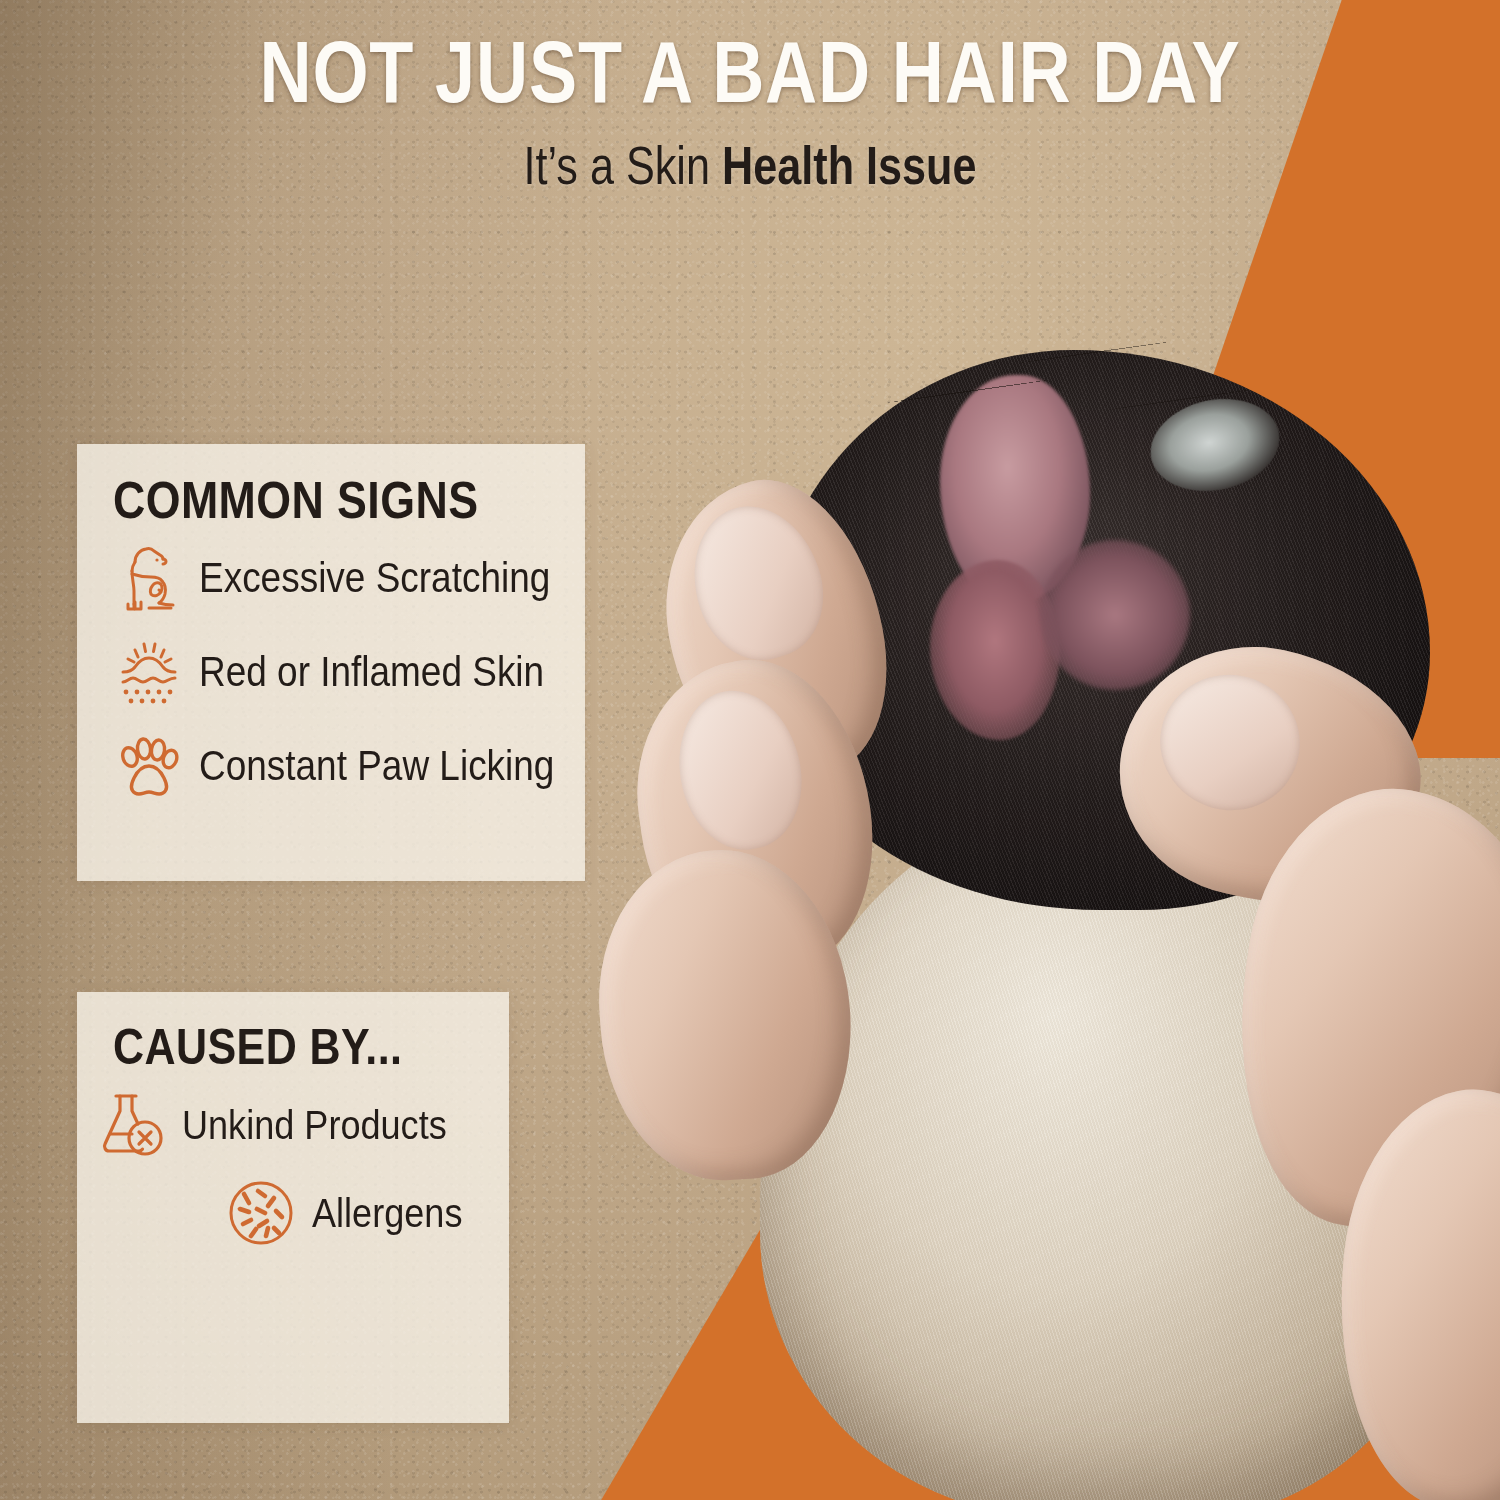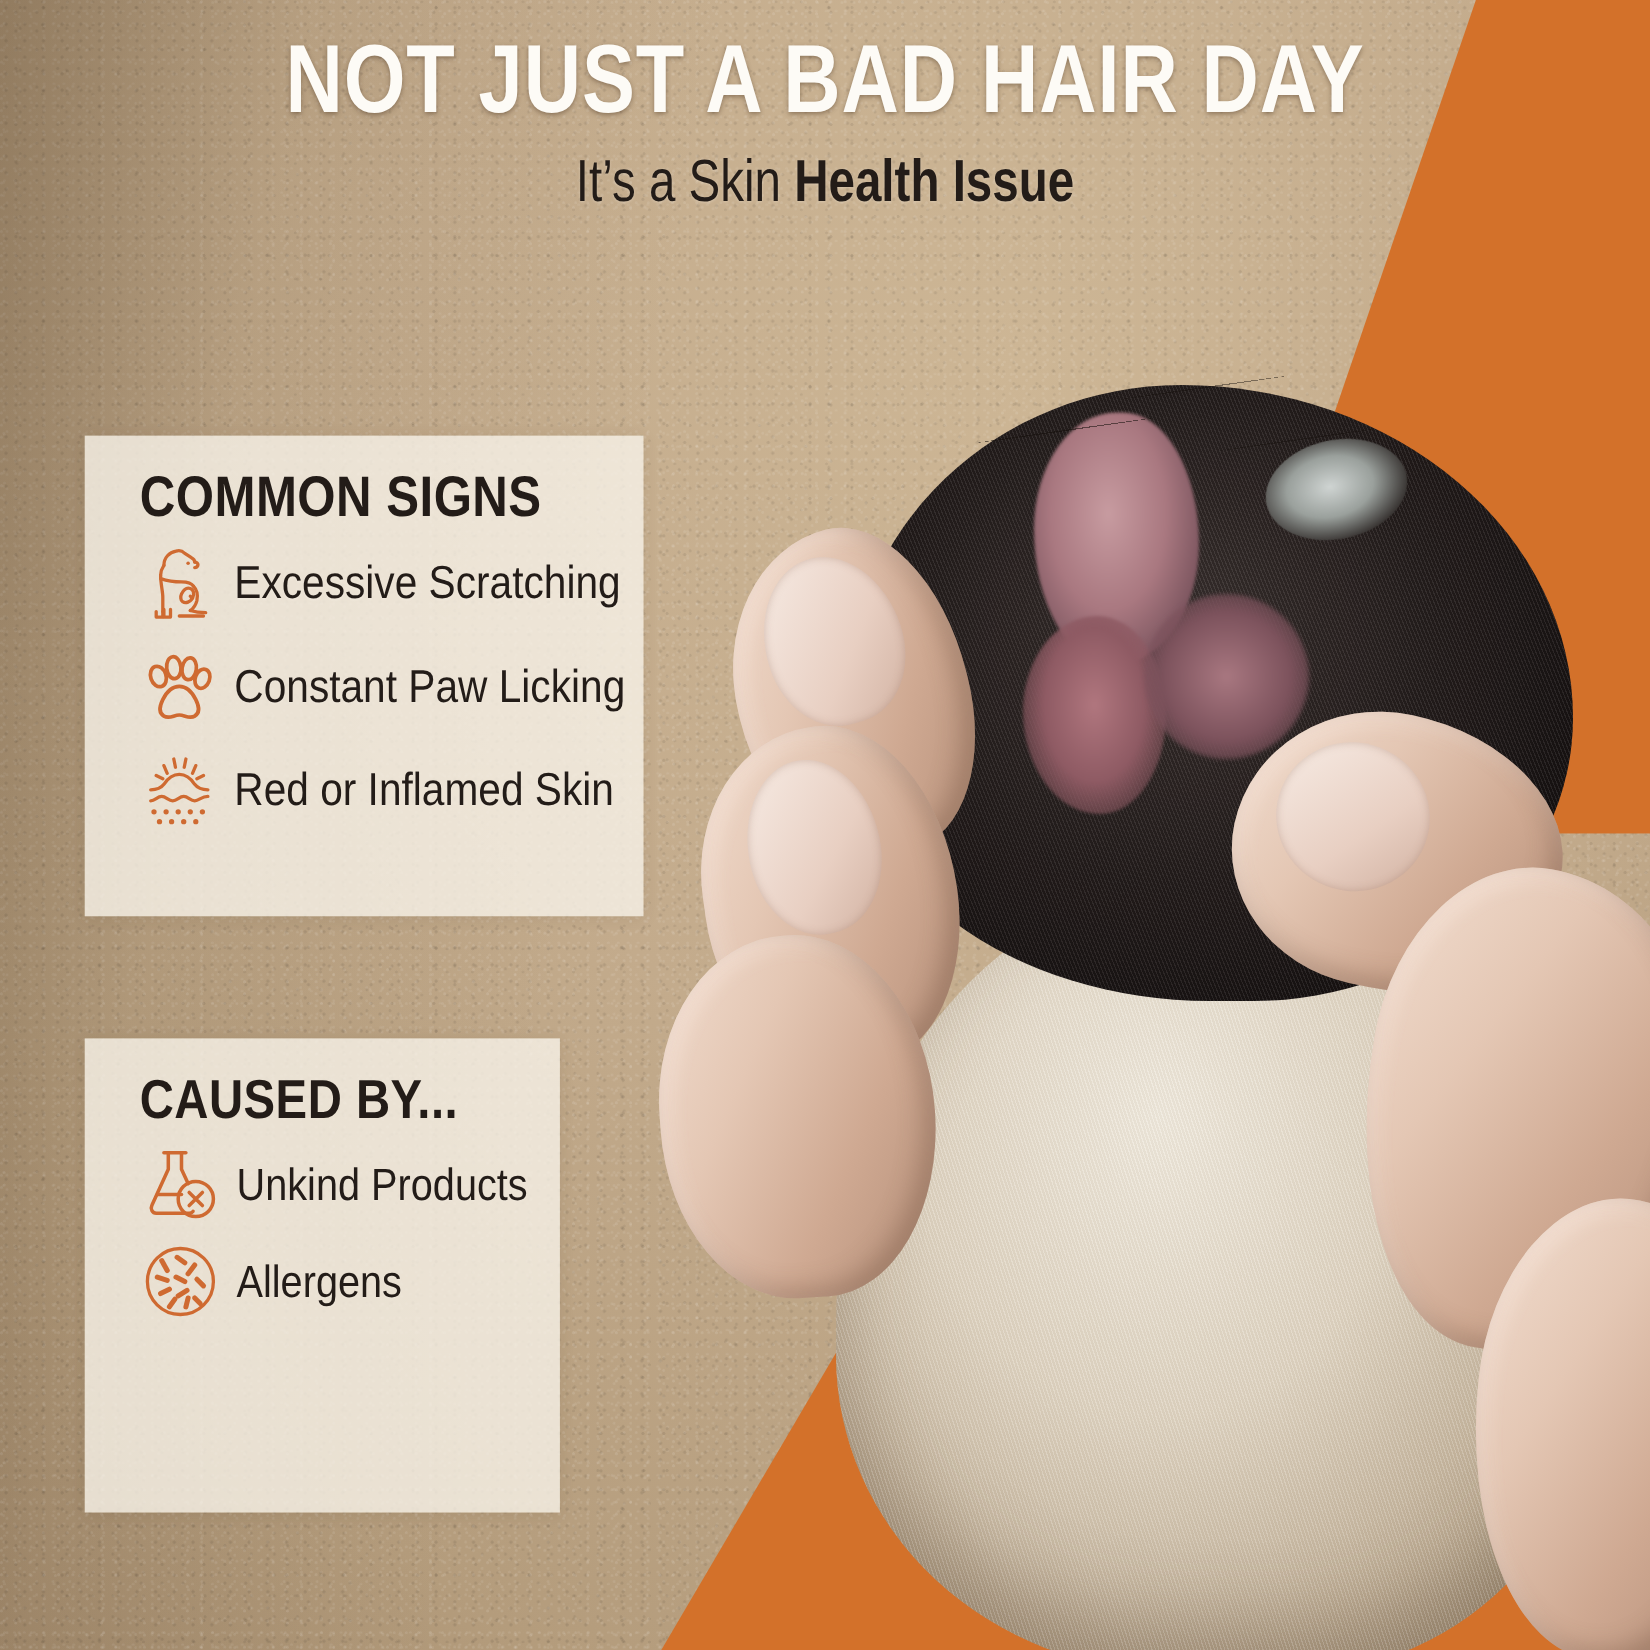--- a/index.html
+++ b/index.html
@@ -141,38 +141,39 @@
     color:#231c18; transform:scaleX(.80); transform-origin:center;
     text-shadow:0 1px 3px rgba(255,250,240,.30);
   }
   .subtitle .lt { font-weight:400; }
   .subtitle .bd { font-weight:700; }
 
   
   .card {
     position:absolute; z-index:5;
     background:rgba(247,242,232,.80);
-    padding:30px 26px 26px 50px;
+    padding:30px 26px 26px 36px;
     box-shadow:0 2px 14px rgba(70,48,28,.12);
+    margin-top:48px;
   }
   #card-signs  { left:77px; top:396px;  width:508px; height:437px; }
   #card-causes { left:77px; top:944px;  width:432px; height:431px; }
 
   .card-title {
     font-family:"Liberation Sans Narrow","Liberation Sans", sans-serif;
     font-weight:700; font-size:52px; letter-spacing:.5px;
     color:#231c18; text-transform:uppercase; line-height:1;
     transform:scaleX(.86); transform-origin:left center;
     margin-bottom:6px;
   }
   #card-causes .card-title { font-size:50px; }
 
   .rows { display:flex; flex-direction:column; }
   #card-signs  .rows { margin-top:14px; gap:18px; }
-  #card-causes .rows { margin-top:16px; gap:14px; }
+  #card-causes .rows { margin-top:16px; gap:14px;align-items:flex-end; }
 
   .row { display:flex; align-items:center; gap:14px; }
   .row-ico { flex:0 0 auto; width:72px; height:76px; display:flex; align-items:center; justify-content:center; }
   #card-causes .row-ico { width:74px; height:74px; }
   .row-ico svg { width:100%; height:100%; display:block; }
   .row-txt {
     font-size:42px; color:#231c18; line-height:1; white-space:nowrap;
     transform:scaleX(.88); transform-origin:left center;
     text-shadow:0 1px 2px rgba(255,252,245,.25);
   }
@@ -239,53 +240,53 @@
           <path d="M38 48c2-4 5-6 8-5 3 1 4 5 2 9-2 3-6 5-9 3-2-1-2-5-1-7z"></path>
           <path d="M46 50c1 .5 1.5 1.5 1 2.5"></path>
           <path d="M36 68h22"></path>
         </svg>
       </span>
       <span class="row-txt">Excessive Scratching</span>
     </div>
 
     <div class="row">
       <span class="row-ico">
-        <svg viewBox="0 0 72 76" fill="none" stroke="#cf6a31" stroke-width="3.4" stroke-linecap="round" stroke-linejoin="round">
-          <ellipse cx="17" cy="29" rx="7" ry="9.5" transform="rotate(-18 17 29)"></ellipse>
-          <ellipse cx="31" cy="21" rx="6.5" ry="10" transform="rotate(-6 31 21)"></ellipse>
-          <ellipse cx="45" cy="22" rx="6.5" ry="10" transform="rotate(8 45 22)"></ellipse>
-          <ellipse cx="57" cy="31" rx="6.5" ry="9" transform="rotate(20 57 31)"></ellipse>
-          <path d="M36 38c7 0 12 6 15 12 3 6 4 12-1 15-5 3-9-1-14-1s-9 4-14 1c-5-3-4-9-1-15 3-6 8-12 15-12z"></path>
-        </svg>
-      </span>
-      <span class="row-txt">Constant Paw Licking</span>
-    </div>
-
-    <div class="row">
-      <span class="row-ico">
         <svg viewBox="0 0 72 76" fill="none" stroke="#cf6a31" stroke-width="3" stroke-linecap="round" stroke-linejoin="round">
           <path d="M22 16l3 7M31 10l1.5 7.5M42 10l-1.5 7.5M51 16l-3 7M15 25l6 3M58 25l-6 3"></path>
           <path d="M10 38c5 0 9-1 12-5 4-6 8-9 14-9s10 3 14 9c3 4 7 5 12 5"></path>
           <path d="M10 48c4 0 6-4 10-4s6 4 10 4 6-4 10-4 6 4 10 4 6-4 12-4"></path>
           <g fill="#cf6a31" stroke="none">
             <circle cx="13" cy="58" r="2.4"></circle>
               <circle cx="24" cy="58" r="2.4"></circle>
             <circle cx="35" cy="58" r="2.4"></circle>
               <circle cx="46" cy="58" r="2.4"></circle>
             <circle cx="57" cy="58" r="2.4"></circle>
             <circle cx="18" cy="67" r="2.4"></circle>
               <circle cx="29" cy="67" r="2.4"></circle>
             <circle cx="40" cy="67" r="2.4"></circle>
               <circle cx="51" cy="67" r="2.4"></circle>
           </g>
         </svg>
       </span>
       <span class="row-txt">Red or Inflamed Skin</span>
     </div>
 
+    <div class="row">
+      <span class="row-ico">
+        <svg viewBox="0 0 72 76" fill="none" stroke="#cf6a31" stroke-width="3.4" stroke-linecap="round" stroke-linejoin="round">
+          <ellipse cx="17" cy="29" rx="7" ry="9.5" transform="rotate(-18 17 29)"></ellipse>
+          <ellipse cx="31" cy="21" rx="6.5" ry="10" transform="rotate(-6 31 21)"></ellipse>
+          <ellipse cx="45" cy="22" rx="6.5" ry="10" transform="rotate(8 45 22)"></ellipse>
+          <ellipse cx="57" cy="31" rx="6.5" ry="9" transform="rotate(20 57 31)"></ellipse>
+          <path d="M36 38c7 0 12 6 15 12 3 6 4 12-1 15-5 3-9-1-14-1s-9 4-14 1c-5-3-4-9-1-15 3-6 8-12 15-12z"></path>
+        </svg>
+      </span>
+      <span class="row-txt">Constant Paw Licking</span>
+    </div>
+
   </div>
 </div>
 
 <div class="card" id="card-causes">
   <div class="card-title">CAUSED BY...</div>
   <div class="rows">
 
     <div class="row">
       <span class="row-ico">
         <svg viewBox="0 0 74 74" fill="none" stroke="#cf6a31" stroke-width="3.2" stroke-linecap="round" stroke-linejoin="round">

